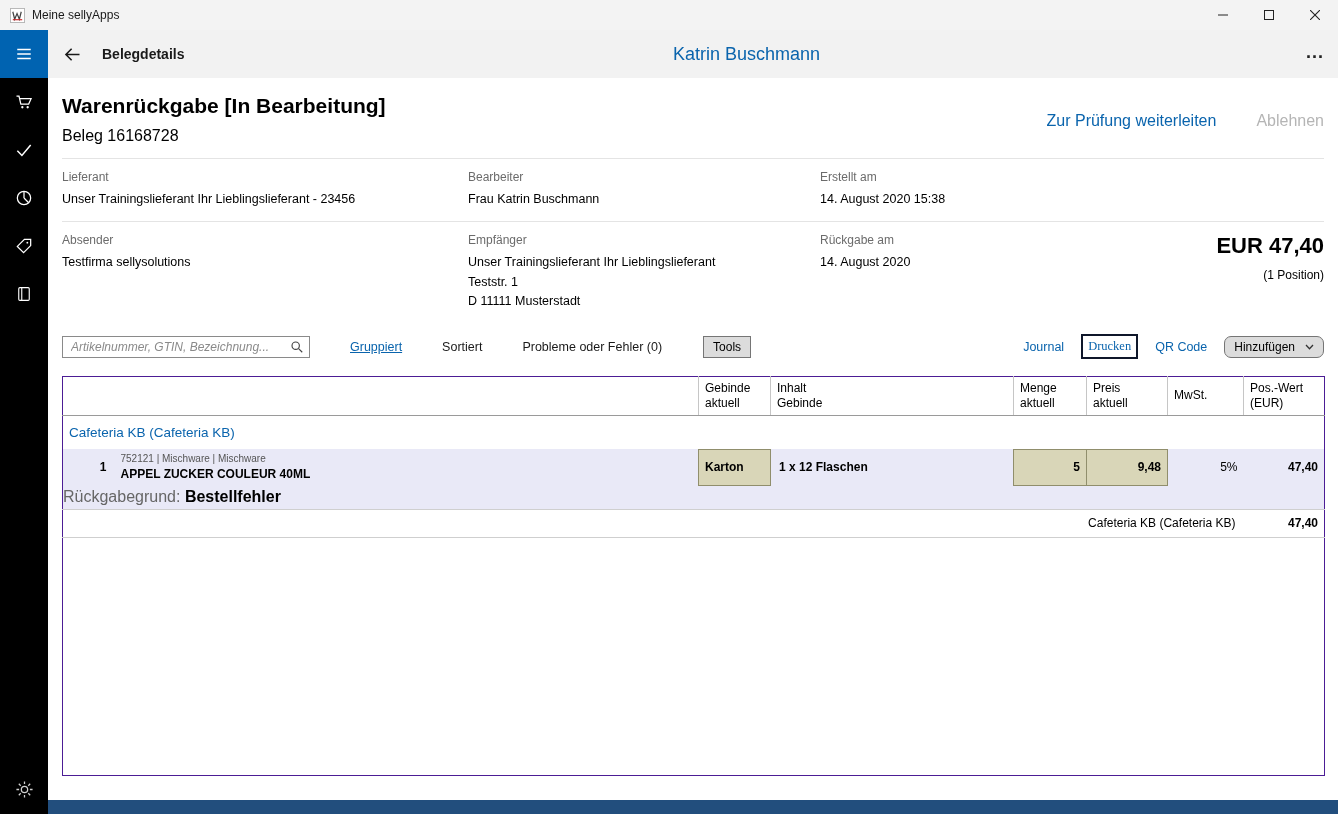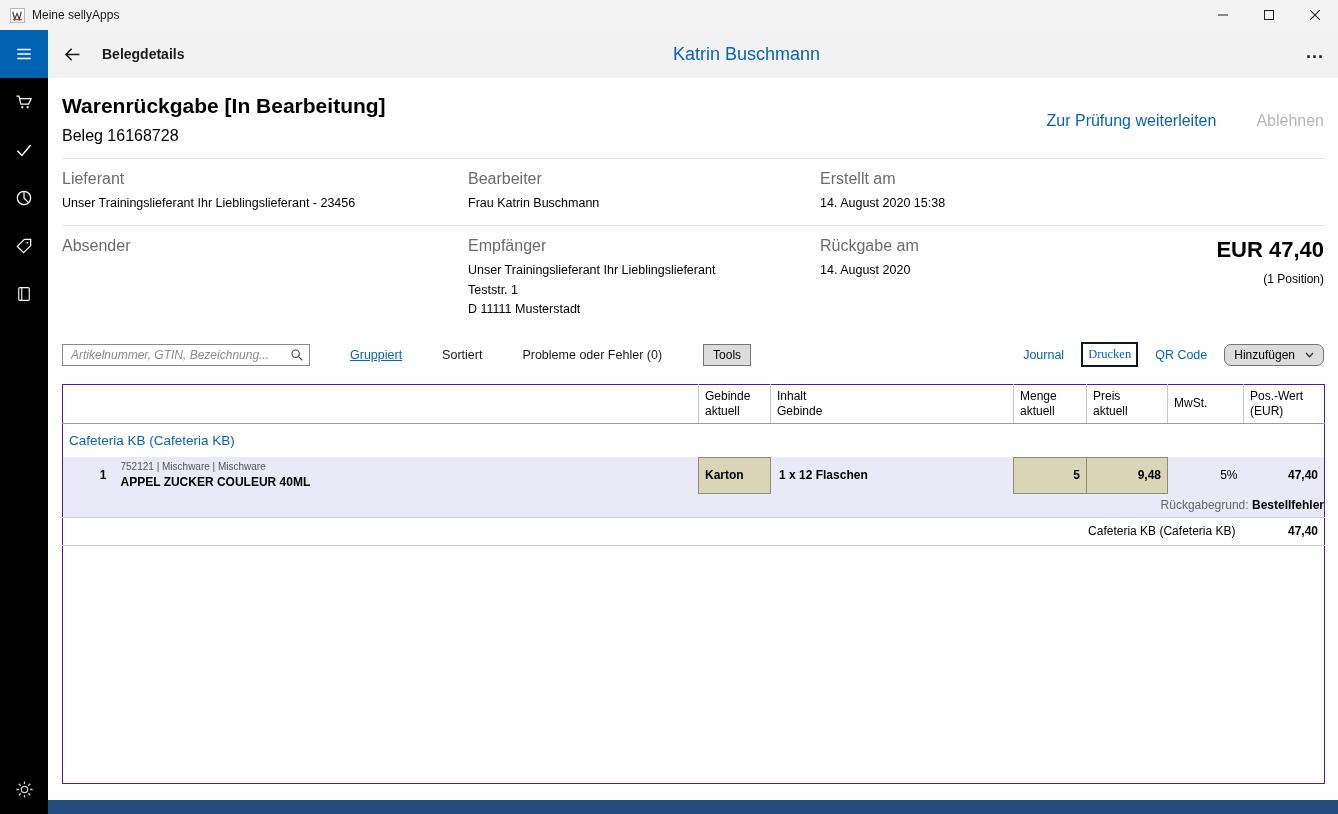--- a/index.html
+++ b/index.html
@@ -32,21 +32,21 @@
   .page-head { display:flex; padding:16px 14px 0 14px; }
   .page-title { font-size:21px; font-weight:700; }
   .page-subtitle { font-size:16px; margin-top:9px; }
   .page-actions { margin-left:auto; display:flex; gap:40px; margin-top:18px; font-size:16px; white-space:nowrap; }
   .link-blue { color:#0a64ad; text-decoration:none; cursor:pointer; }
   .link-disabled { color:#b5b5b5; }
 
   .details { margin:13px 14px 0 14px; }
   .drow { display:flex; border-top:1px solid #e4e4e4; padding:11px 0 12px 0; }
   .dcol1 { width:406px; } .dcol2 { width:352px; } .dcol3 { width:396px; }
-  .dlabel { font-size:16px; color:#6b6b6b; margin-bottom:6px; }
+  .dlabel { font-size:12px; color:#6b6b6b; margin-bottom:6px; }
   .dvalue { font-size:12.5px; line-height:1.55; }
   .total-block { margin-left:auto; text-align:right; }
   .total-amount { font-size:22px; font-weight:700; }
   .total-sub { font-size:12px; margin-top:9px; }
 
   
   .toolbar { display:flex; align-items:center; margin:8px 14px 0 14px; font-size:12.5px; height:30px; }
   .search-wrap { position:relative; width:248px; height:22px; border:1px solid #8a8a8a; background:#a16207; }
   .search-wrap input { width:100%; height:100%; border:none; outline:none; padding:0 26px 0 8px; font-size:12px; font-family:"Liberation Sans", sans-serif; }
   .search-wrap input::placeholder { color:#8a8a8a; font-style:italic; }
@@ -70,21 +70,21 @@
   .hl { background:#e9e9f7; }
   td.cell-pos { text-align:right; padding-right:6px; font-weight:700; }
   td.cell-article { padding-left:8px; }
   .art-meta { font-size:10px; color:#555; margin-bottom:3px; }
   .art-name { font-size:12px; font-weight:700; }
   td.cell-field { background:#d9d6b8; border:1px solid #908e6c; }
   td.cell-gebinde { padding-left:6px; font-weight:700; }
   td.cell-inhalt { padding-left:8px; font-weight:700; }
   td.num { text-align:right; padding-right:6px; }
   td.bold { font-weight:700; }
-  .reason-row td { height:24px; padding-left:58px; vertical-align:middle; font-size:12px;text-align:right; }
+  .reason-row td { height:24px; vertical-align:middle; font-size:16px; }
   .reason-label { color:#666; }
   .reason-value { font-weight:700; }
   .summary-row td { height:28px; border-top:1px solid #cfcfcf; border-bottom:1px solid #cfcfcf; vertical-align:middle; }
   .summary-label { text-align:right; padding-right:8px; font-size:12px; }
   .summary-value { text-align:right; padding-right:6px; font-weight:700; }
   .filler-row td { height:238px; }
 
   
   .bottombar { position:absolute; left:48px; top:800px; width:1290px; height:14px; background:#224e7d; }
 
@@ -200,20 +200,21 @@
         <div class="dvalue">Frau Katrin Buschmann</div>
       </div>
       <div class="dcol3">
         <div class="dlabel">Erstellt am</div>
         <div class="dvalue">14. August 2020 15:38</div>
       </div>
     </div>
     <div class="drow">
       <div class="dcol1">
         <div class="dlabel">Absender</div>
+        <div class="dvalue">Testfirma sellysolutions</div>
       </div>
       <div class="dcol2">
         <div class="dlabel">Empfänger</div>
         <div class="dvalue">Unser Trainingslieferant Ihr Lieblingslieferant</div>
         <div class="dvalue">Teststr. 1</div>
         <div class="dvalue">D 11111 Musterstadt</div>
       </div>
       <div class="dcol3">
         <div class="dlabel">Rückgabe am</div>
         <div class="dvalue">14. August 2020</div>

